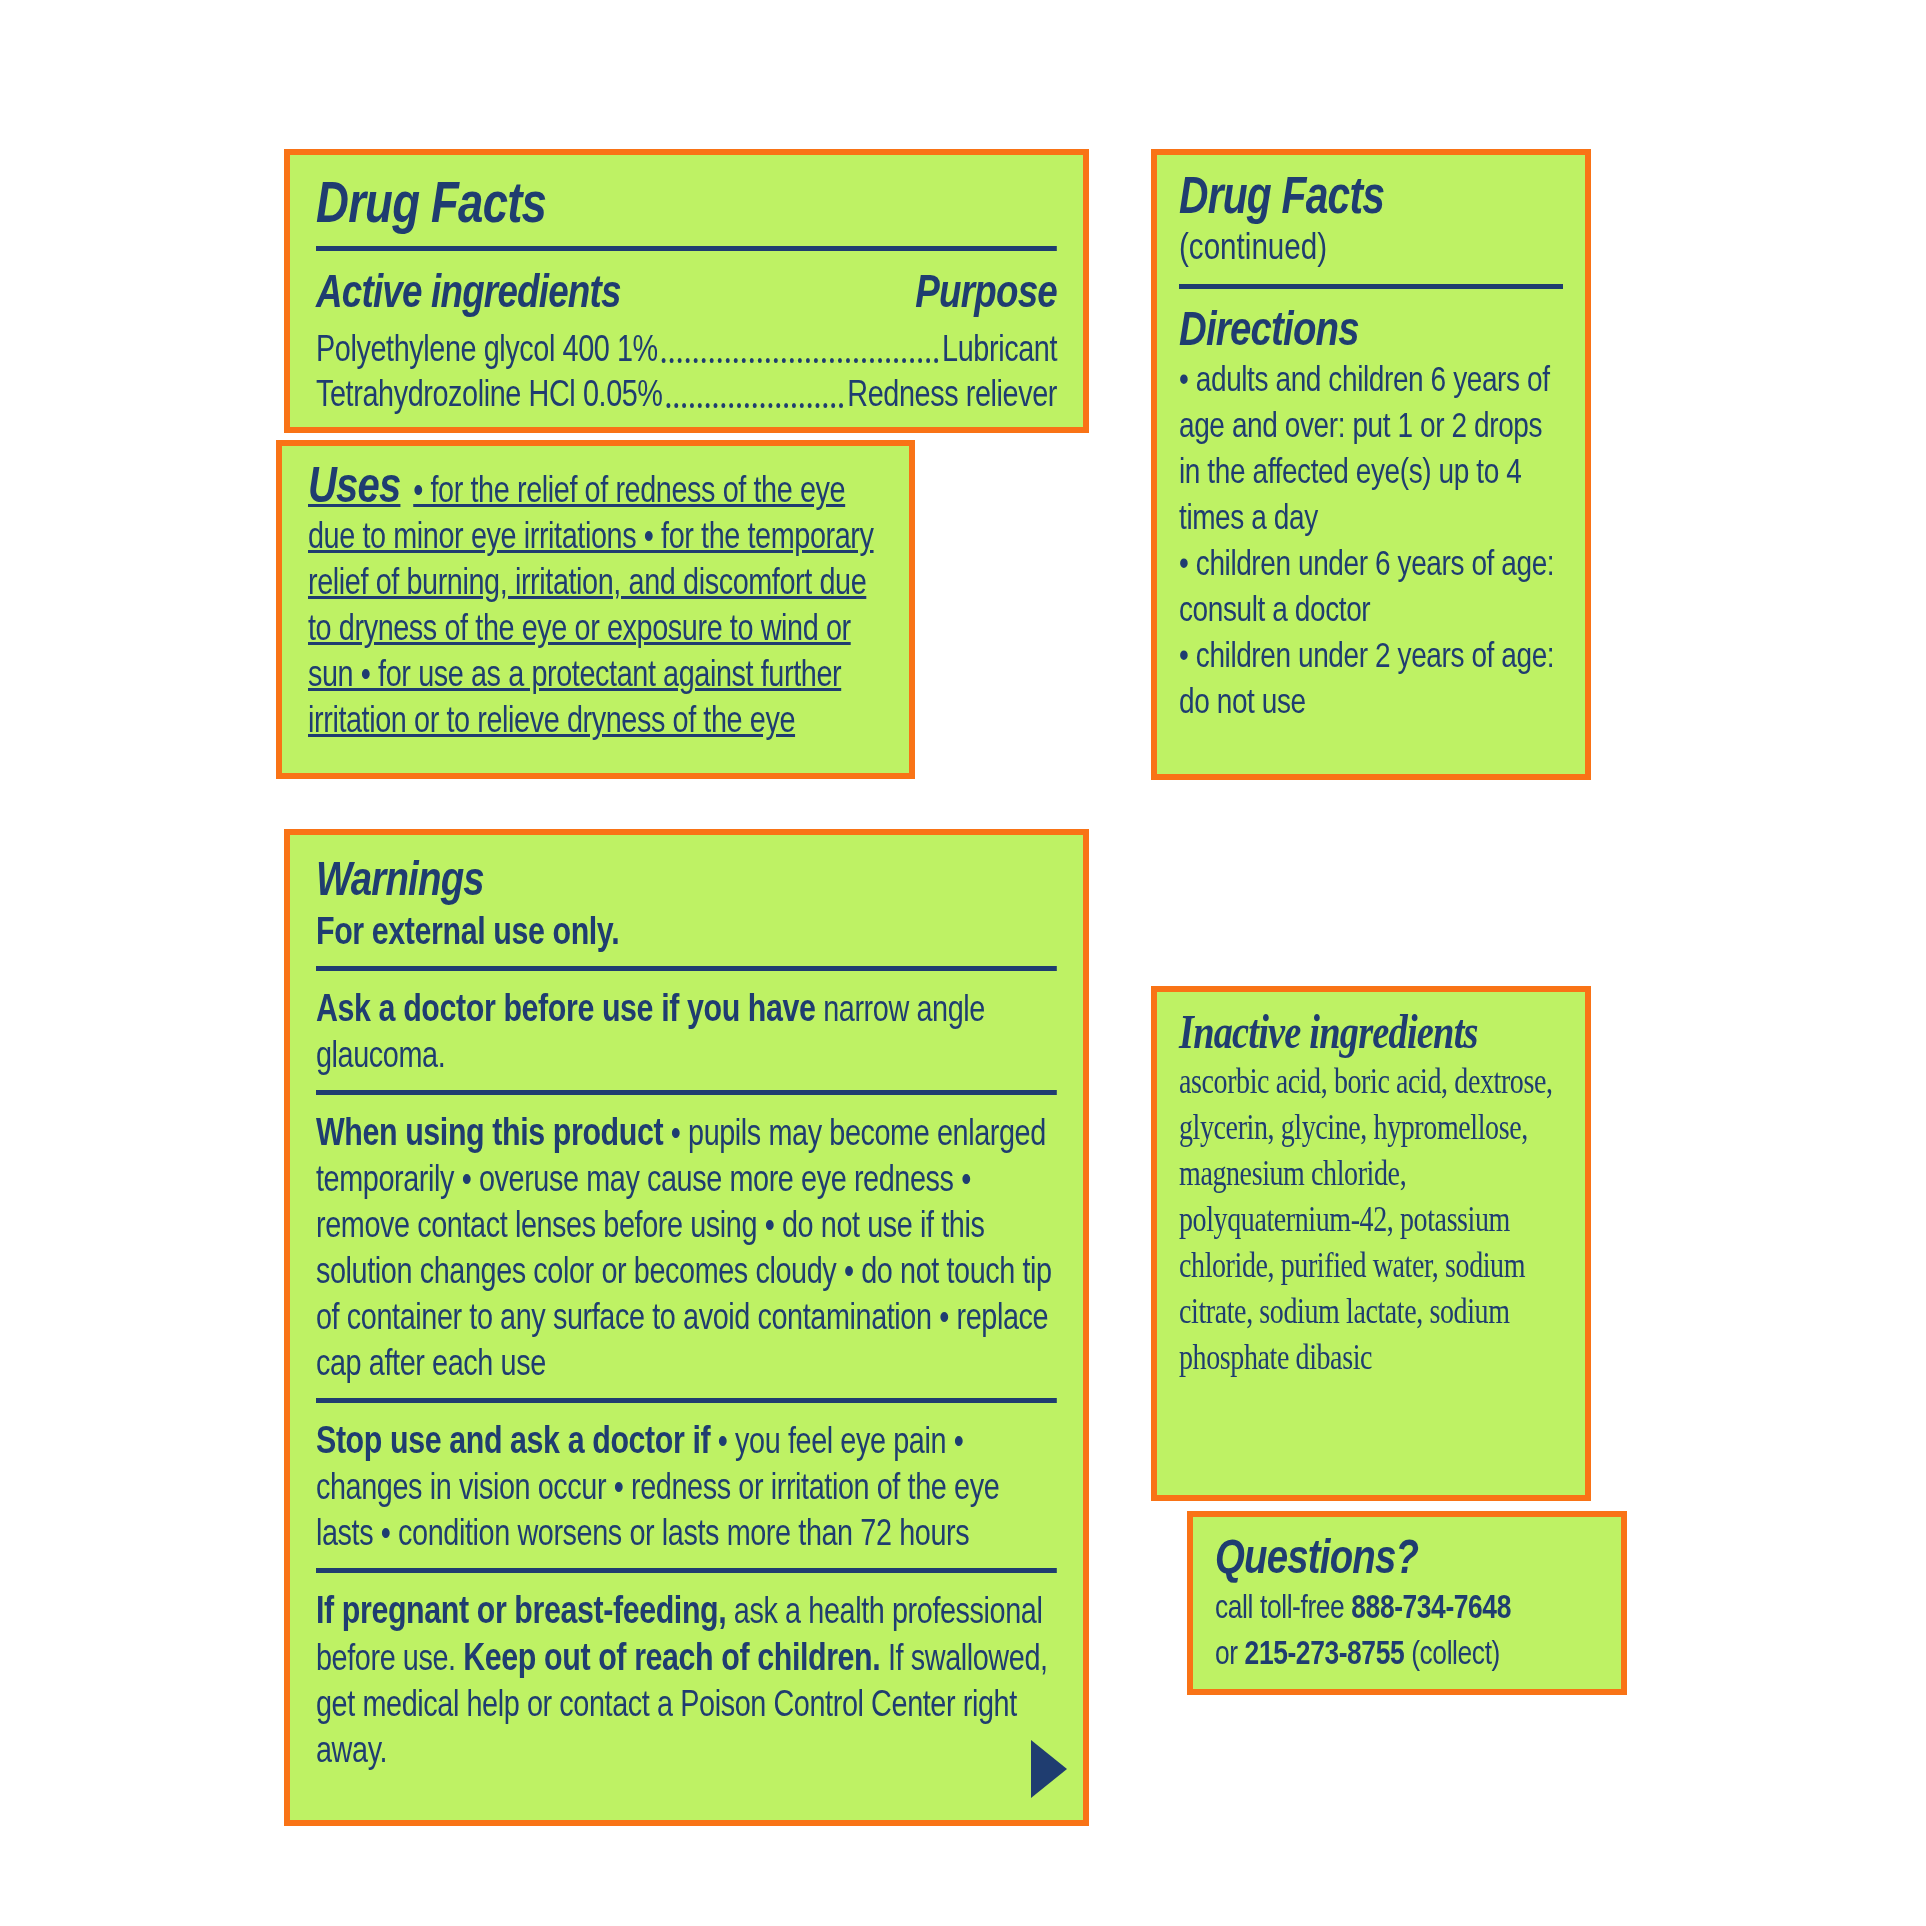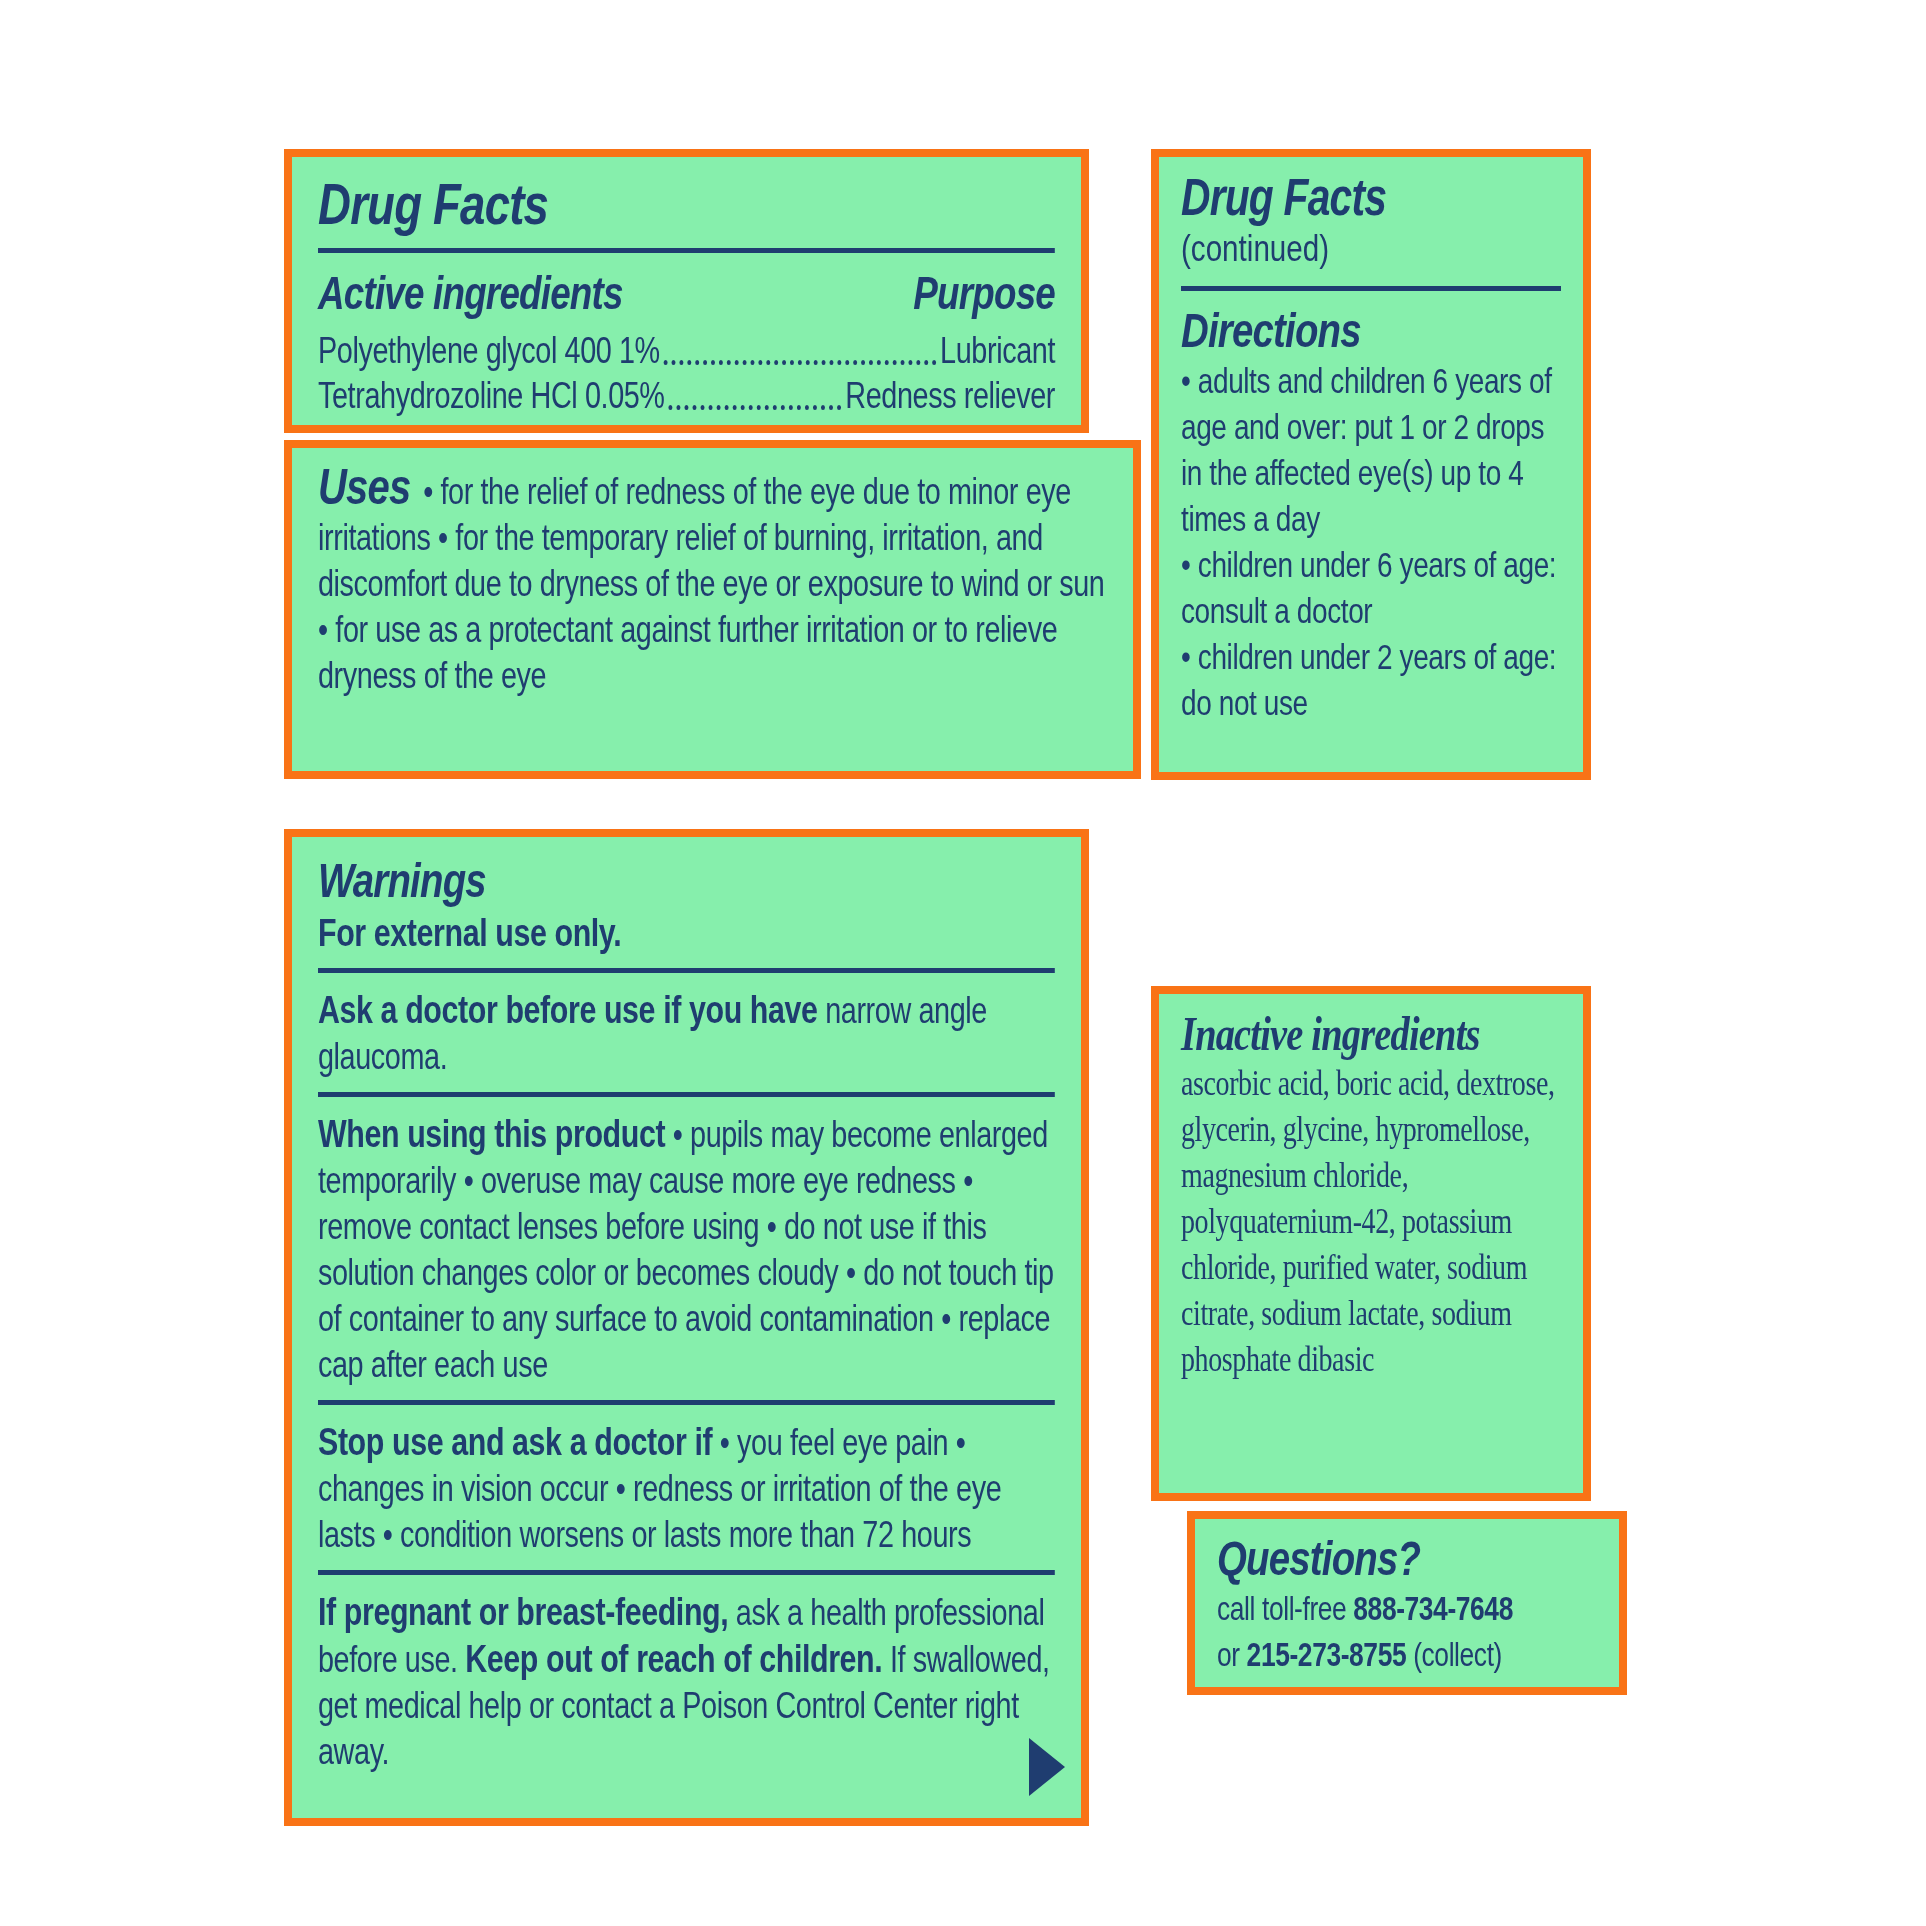--- a/index.html
+++ b/index.html
@@ -2,22 +2,22 @@
 <html><head>
 <meta charset="utf-8">
 <style>
   html,body { margin:0; padding:0; background:#ffffff; }
   #canvas {
     position:relative; width:1927px; height:1927px; background:#ffffff;
     font-family:"Liberation Sans", "DejaVu Sans", sans-serif;
     color:#1f3d70;
   }
   .box {
-    position:absolute; box-sizing:border-box; background:#86efac;
-    border:8px solid #f97316; overflow:hidden;
+    position:absolute; box-sizing:border-box; background:#bef264;
+    border:6px solid #f97316; overflow:hidden;
   }
   .pad-l { padding:16px 26px; }
   .pad-r { padding:12px 22px; }
   
   .cond { transform:scaleX(0.8); transform-origin:0 0; width:125%; }
   .title { font-style:italic; font-weight:700; font-size:57px; line-height:63px; letter-spacing:-1px; }
   .title-r { font-style:italic; font-weight:700; font-size:51px; line-height:57px; letter-spacing:-1px; }
   .continued { font-size:37px; line-height:46px; }
   .rule { border:none; border-top:5px solid #1f3d70; margin:12px 0 14px 0; }
   .rule-r { border:none; border-top:5px solid #1f3d70; margin:14px 0 12px 0; }
@@ -60,21 +60,21 @@
         <span>Lubricant</span>
       </div>
       <div class="lead-row">
         <span>Tetrahydrozoline HCl 0.05%</span>
         <span class="lead-dots"></span>
         <span>Redness reliever</span>
       </div>
     </div>
   </div>
 
-  <div class="box pad-l" style="left:284px; top:440px; width:857px; height:339px;">
+  <div class="box pad-l" style="left:276px; top:440px; width:639px; height:339px;text-decoration:underline;">
     <div class="cond">
       <p class="para body-l"><span class="h2-inline">Uses</span><span>• for the relief of redness of the eye due to minor eye irritations  • for the temporary relief of burning, irritation, and discomfort due to dryness of the eye or exposure to wind or sun  • for use as a protectant against further irritation or to relieve dryness of the eye</span></p>
     </div>
   </div>
 
   <div class="box pad-l" style="left:284px; top:785px; width:805px; height:997px;margin-top:44px;">
     <div class="cond">
       <div class="h2">Warnings</div>
       <div class="w-sub">For external use only.</div>
       <hr class="rule">

